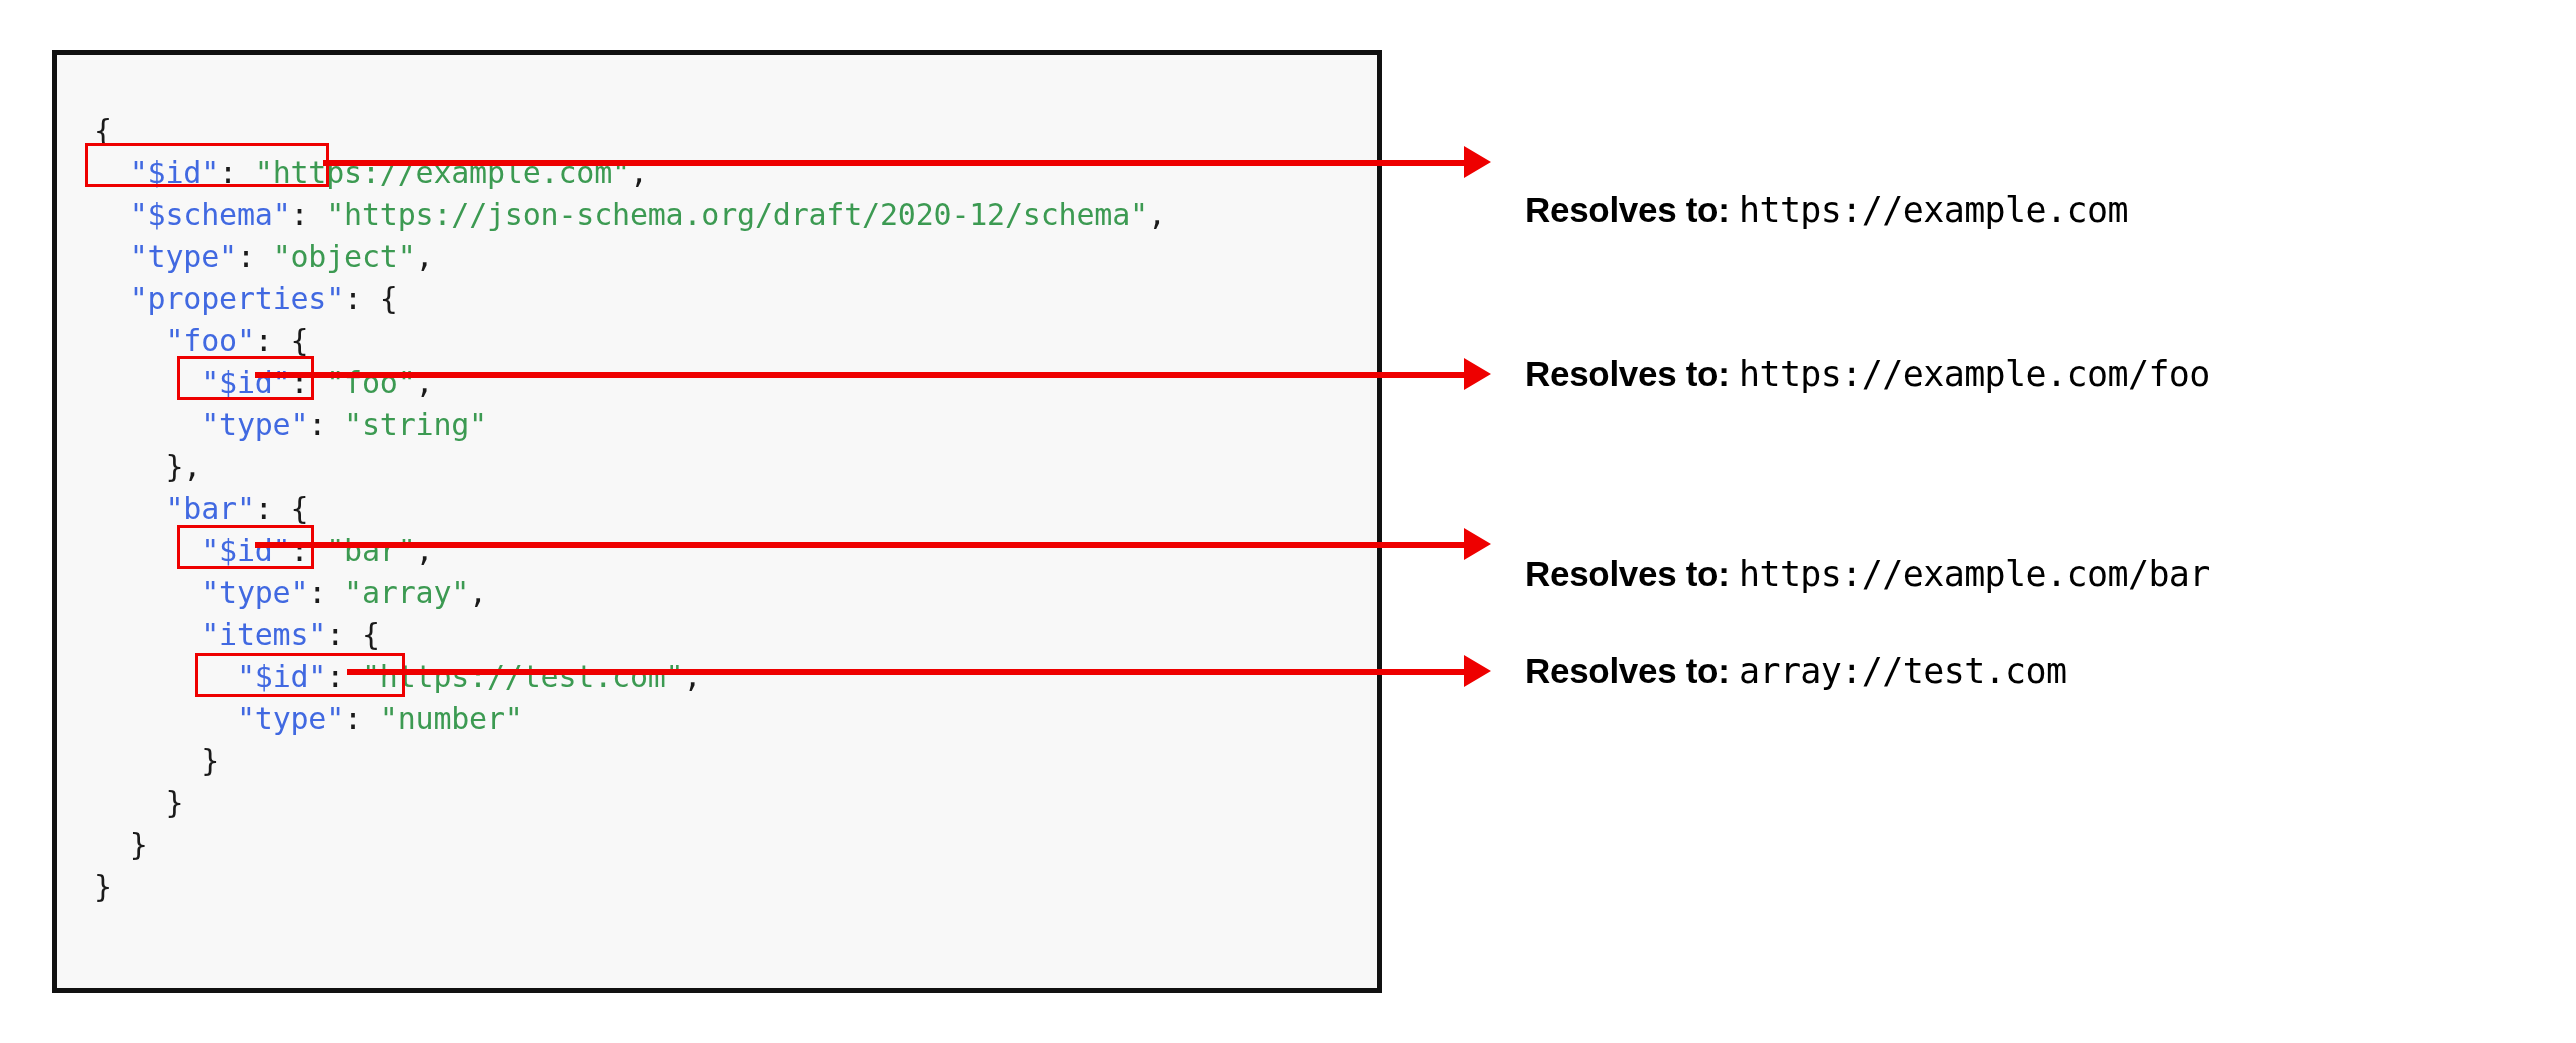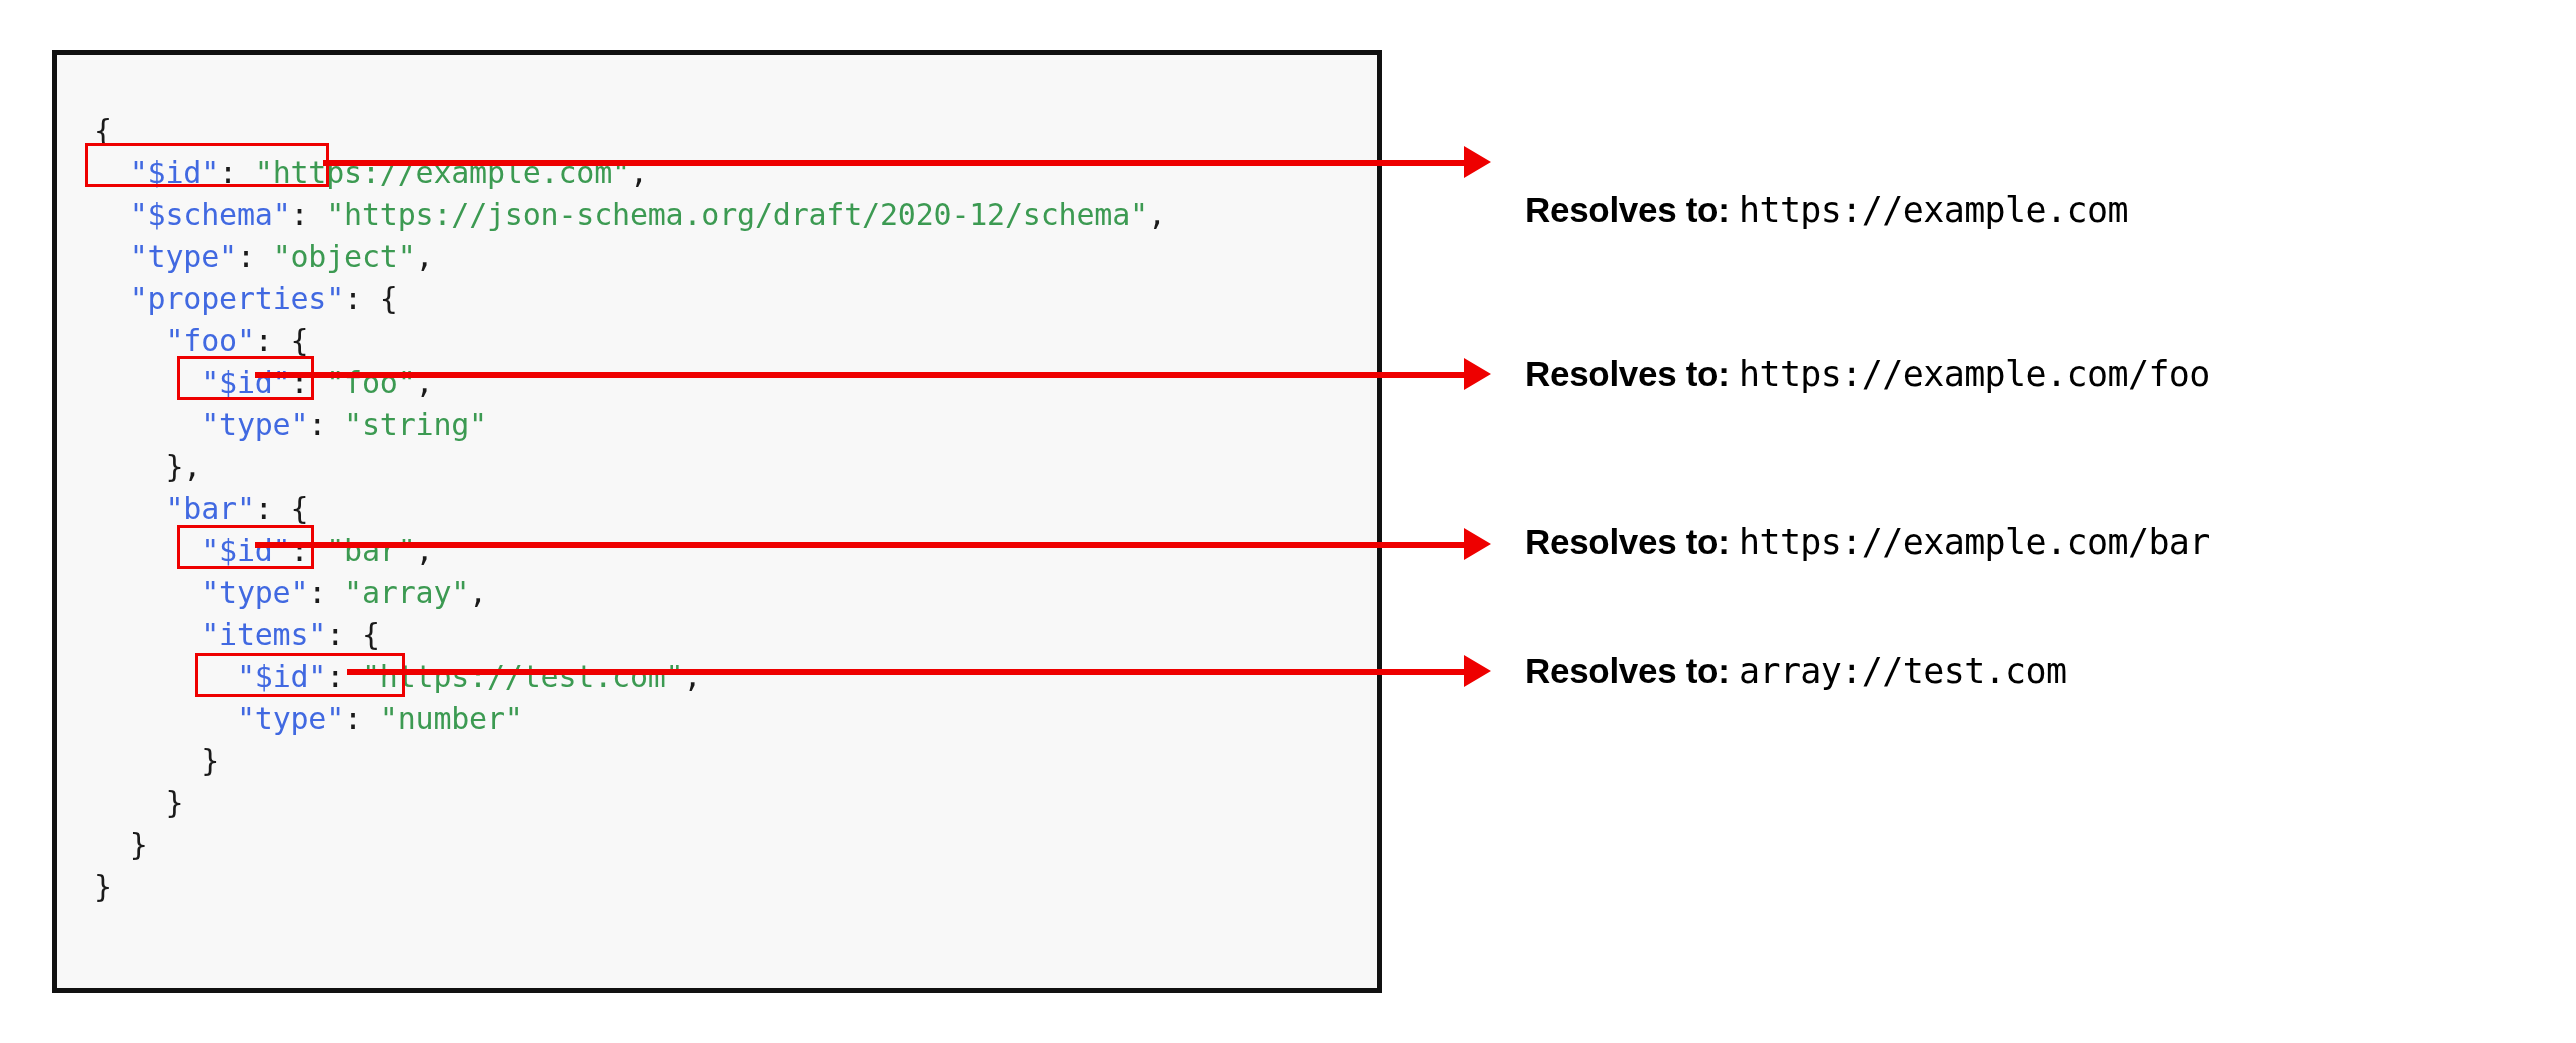--- a/index.html
+++ b/index.html
@@ -113,20 +113,20 @@
 <div class="arrow-head" style="left:1464px; top:655px;"></div>
 
 <div class="note" style="left:1525px; top:144px;margin-top:48px;">
   <span class="note-label">Resolves to: </span><span class="note-url">https://example.com</span>
 </div>
 
 <div class="note" style="left:1525px; top:356px;text-align:center;">
   <span class="note-label">Resolves to: </span><span class="note-url">https://example.com/foo</span>
 </div>
 
-<div class="note" style="left:1525px; top:524px;">
+<div class="note" style="left:1525px; top:556px;">
   <span class="note-label">Resolves to: </span><span class="note-url">https://example.com/bar</span>
 </div>
 
 <div class="note" style="left:1525px; top:653px;">
   <span class="note-label">Resolves to: </span><span class="note-url">array://test.com</span>
 </div>
 
 
 </body></html>

